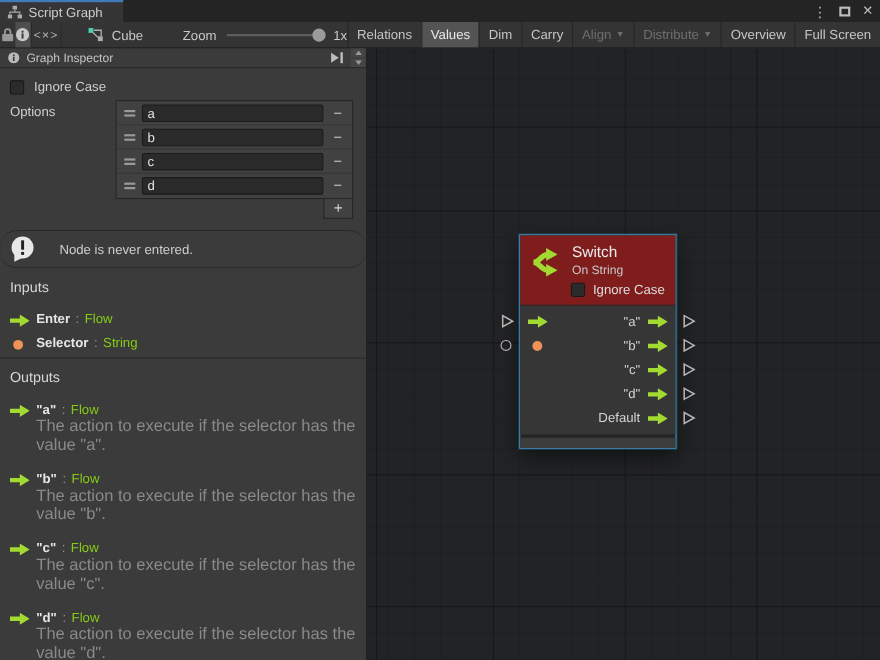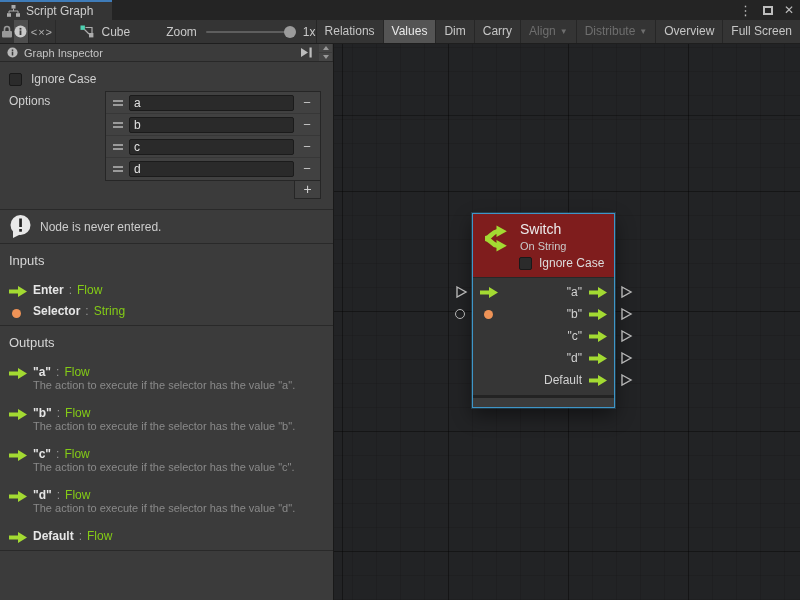--- a/index.html
+++ b/index.html
@@ -68,31 +68,31 @@
   .olist-col { flex:1; display:flex; flex-direction:column; }
   .olist { border:1px solid #262626; background:#414141; }
   .orow { display:flex; align-items:center; height:22px; border-bottom:1px solid #373737; }
   .orow:last-child { border-bottom:none; }
   .handle { width:23px; display:flex; flex-direction:column; gap:2px; align-items:center; }
   .handle i { display:block; width:10px; height:2px; background:#9A9A9A; }
   .oinput { flex:1; height:16px; background:#2A2A2A; border:1px solid #1B1B1B; border-radius:2px; color:#E2E2E2; font-size:12px; padding:0 4px; font-family:"Liberation Sans",sans-serif; outline:none; }
   .orem { width:26px; text-align:center; color:#C9C9C9; font-size:13px; line-height:22px; }
   .plus-box { align-self:flex-end; width:27px; height:18px; background:#414141; border:1px solid #262626; border-top:none; text-align:center; color:#D2D2D2; font-size:14px; line-height:17px; }
 
-  .warning { margin-top:10px; border-top:1px solid #292929; border-bottom:1px solid #292929; height:35px; display:flex; align-items:center; gap:7px; padding-left:8px; font-size:12px; color:#CDCDCD; }
+  .warning { margin-top:10px; border-top:1px solid #292929; border-bottom:1px solid #292929; height:35px; display:flex; align-items:center; gap:21px; padding-left:8px; font-size:12px; color:#CDCDCD;border-radius:16px; }
 
   .section { padding:9px 0 7px; border-bottom:1px solid #292929; }
   .sec-title { padding-left:9px; font-size:13px; color:#D6D6D6; margin-bottom:8px; }
   .io-row { display:flex; align-items:flex-end; height:21px; padding-left:9px; }
   .io-icon { width:24px; display:flex; align-items:center; }
   .io-dot { width:9px; height:9px; border-radius:50%; margin-left:3px; }
   .io-name { font-weight:bold; font-size:12px; color:#E6E6E6; }
   .io-colon { color:#969696; font-size:12px; margin-left:5px; }
   .io-type { color:#84cc16; font-size:12px; margin-left:5px; }
-  .io-desc { padding-left:33px; font-size:11px; color:#8A8A8A; margin:0 0 8px; }
+  .io-desc { padding-left:33px; font-size:15px; color:#8A8A8A; margin:0 0 8px; }
 
   
   .canvas {
     position:absolute; left:334px; top:44px; right:0; bottom:0;
     background-color:#222325;
     background-image:
       repeating-linear-gradient(90deg, rgba(0,0,0,0.32) 0 1px, transparent 1px 120px),
       repeating-linear-gradient(0deg,  rgba(0,0,0,0.32) 0 1px, transparent 1px 120px),
       repeating-linear-gradient(90deg, rgba(0,0,0,0.10) 0 1px, transparent 1px 24px),
       repeating-linear-gradient(0deg,  rgba(0,0,0,0.10) 0 1px, transparent 1px 24px);

